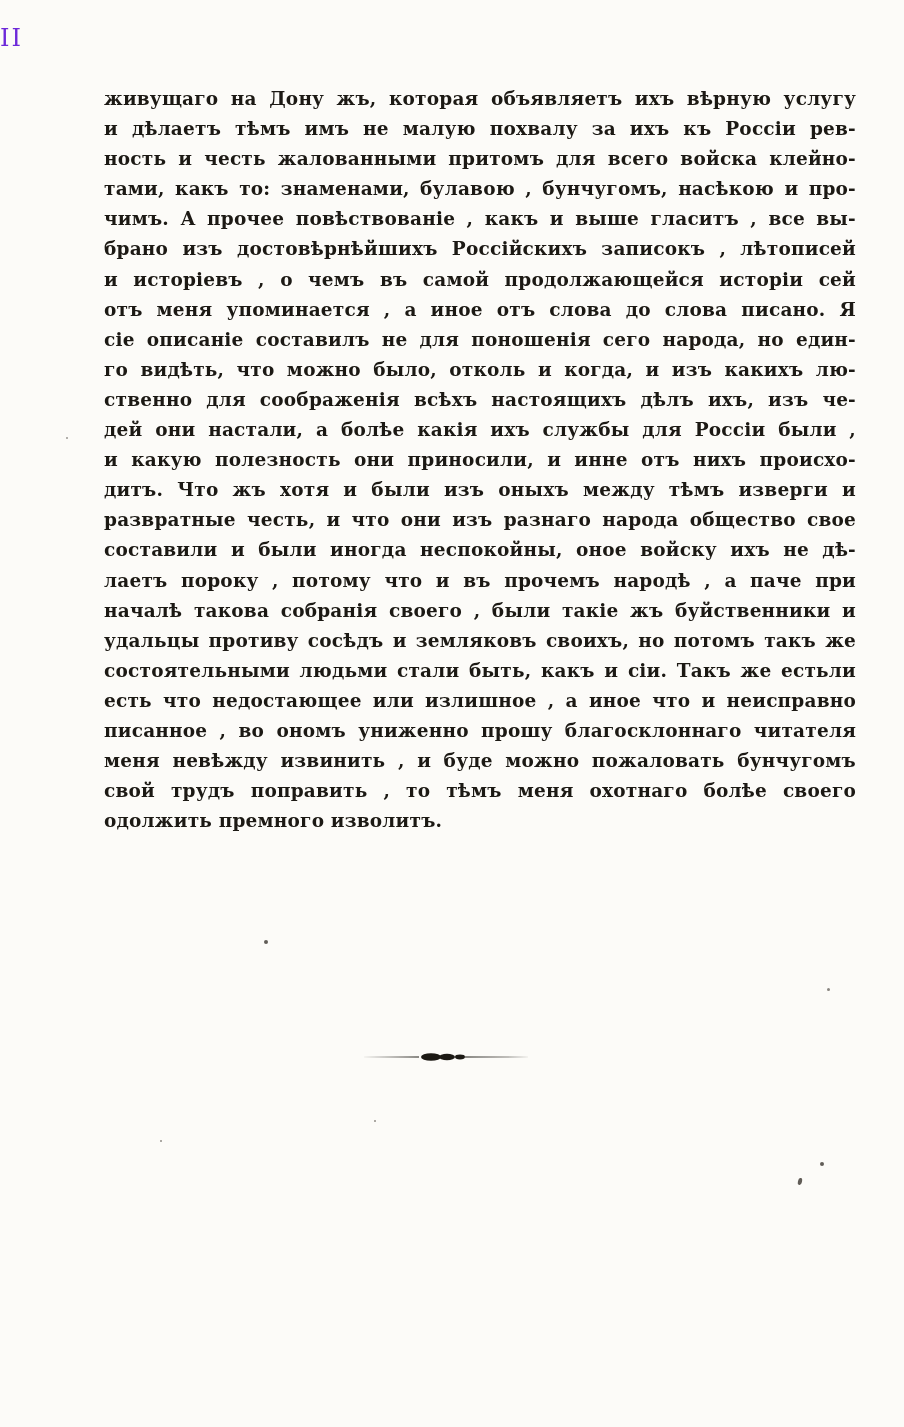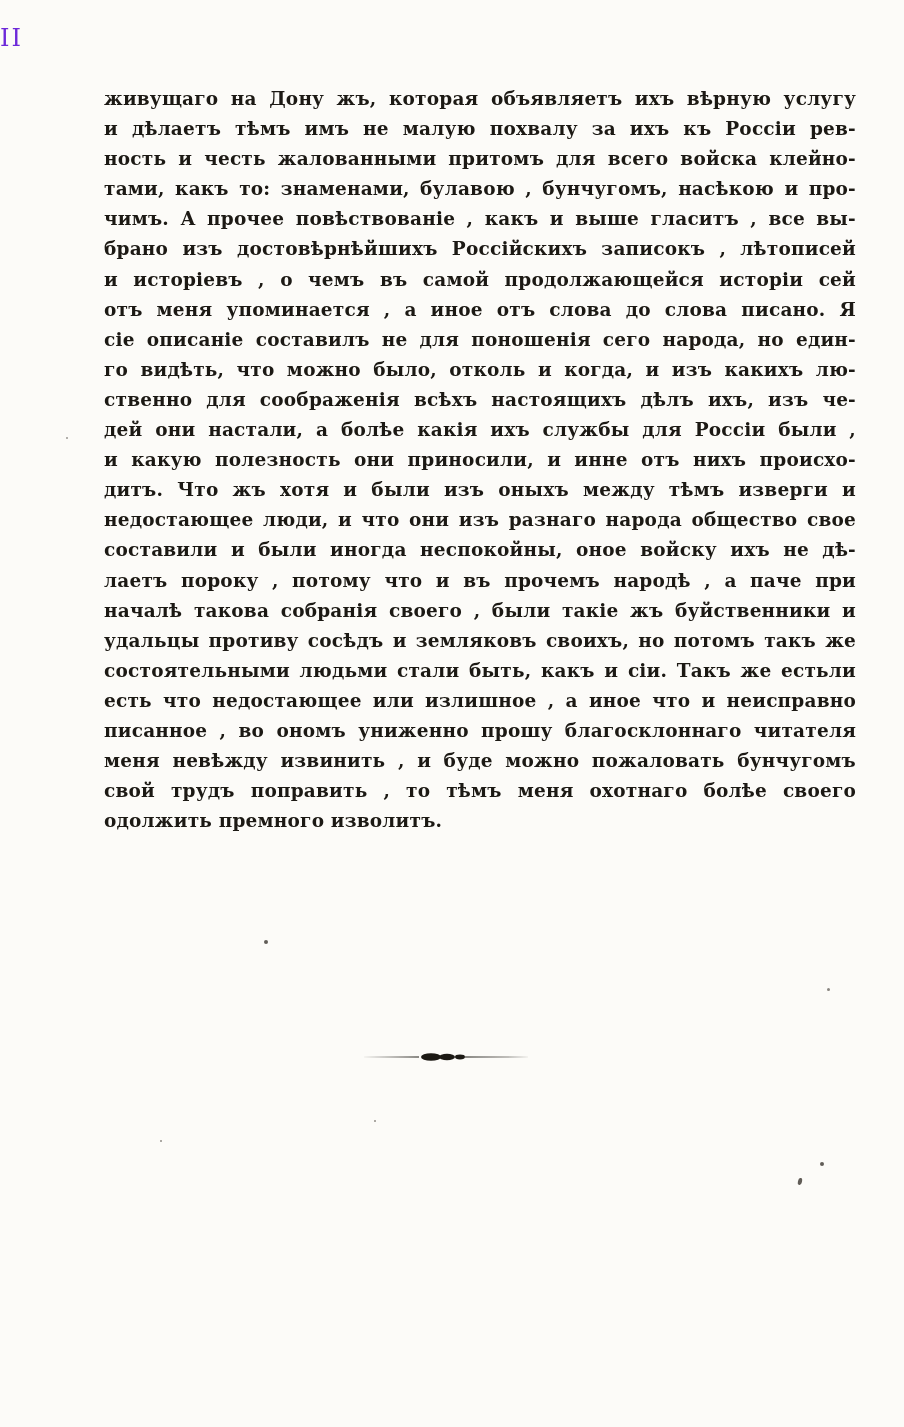--- a/index.html
+++ b/index.html
@@ -92,21 +92,21 @@
       <div class="text-line">чимъ. А прочее повѣствованіе , какъ и выше гласитъ , все вы-</div>
       <div class="text-line">брано изъ достовѣрнѣйшихъ Россійскихъ записокъ , лѣтописей</div>
       <div class="text-line">и исторіевъ , о чемъ въ самой продолжающейся исторіи сей</div>
       <div class="text-line">отъ меня упоминается , а иное отъ слова до слова писано. Я</div>
       <div class="text-line">сіе описаніе составилъ не для поношенія сего народа, но един-</div>
       <div class="text-line">го видѣть, что можно было, отколь и когда, и изъ какихъ лю-</div>
       <div class="text-line">ственно для соображенія всѣхъ настоящихъ дѣлъ ихъ, изъ че-</div>
       <div class="text-line">дей они настали, а болѣе какія ихъ службы для Россіи были ,</div>
       <div class="text-line">и какую полезность они приносили, и инне отъ нихъ происхо-</div>
       <div class="text-line">дитъ. Что жъ хотя и были изъ оныхъ между тѣмъ изверги и</div>
-      <div class="text-line">недостающее люди, и что они изъ разнаго народа общество свое</div>
+      <div class="text-line">развратные честь, и что они изъ разнаго народа общество свое</div>
       <div class="text-line">составили и были иногда неспокойны, оное войску ихъ не дѣ-</div>
       <div class="text-line">лаетъ пороку , потому что и въ прочемъ народѣ , а паче при</div>
       <div class="text-line">началѣ такова собранія своего , были такіе жъ буйственники и</div>
       <div class="text-line">удальцы противу сосѣдъ и земляковъ своихъ, но потомъ такъ же</div>
       <div class="text-line">состоятельными людьми стали быть, какъ и сіи. Такъ же естьли</div>
       <div class="text-line">есть что недостающее или излишное , а иное что и неисправно</div>
       <div class="text-line">писанное , во ономъ униженно прошу благосклоннаго читателя</div>
       <div class="text-line">меня невѣжду извинить , и буде можно пожаловать бунчугомъ</div>
       <div class="text-line">свой трудъ поправить , то тѣмъ меня охотнаго болѣе своего</div>
       <div class="text-line">одолжить премного изволитъ.</div>

